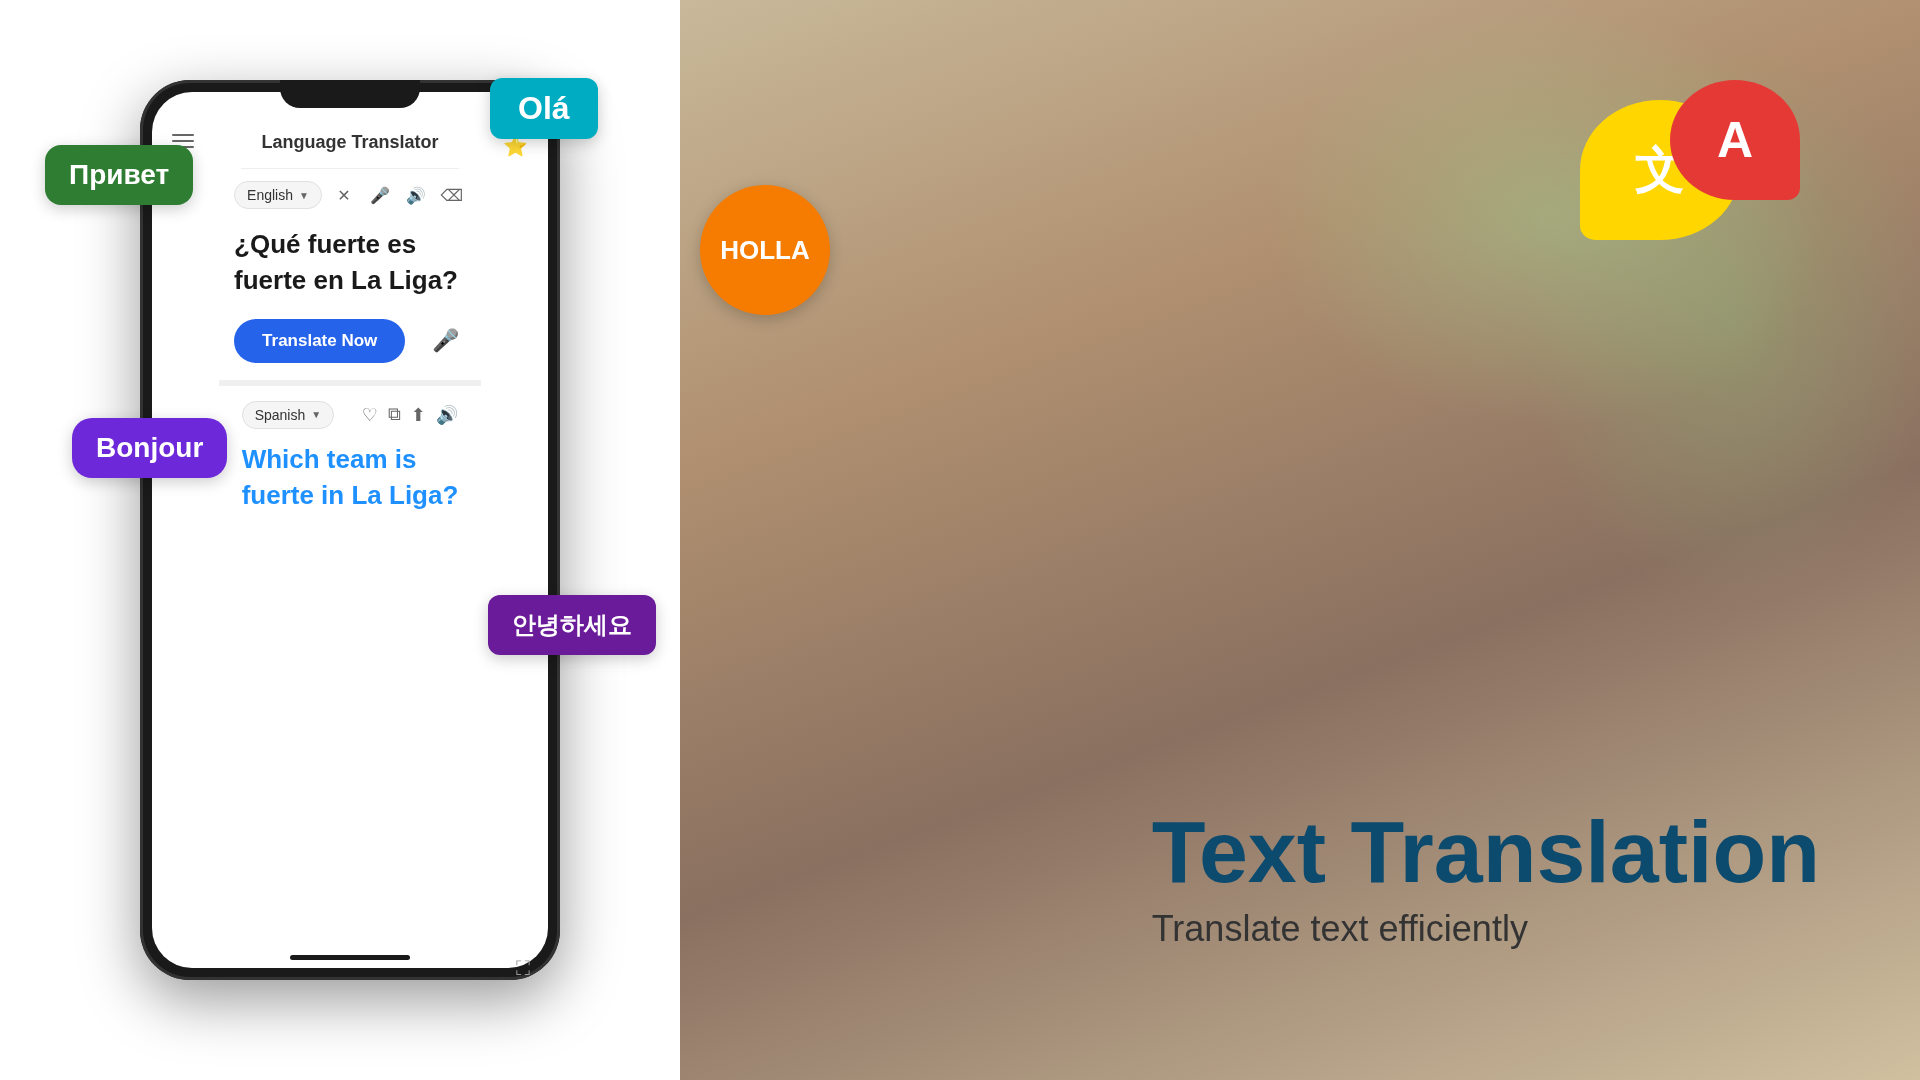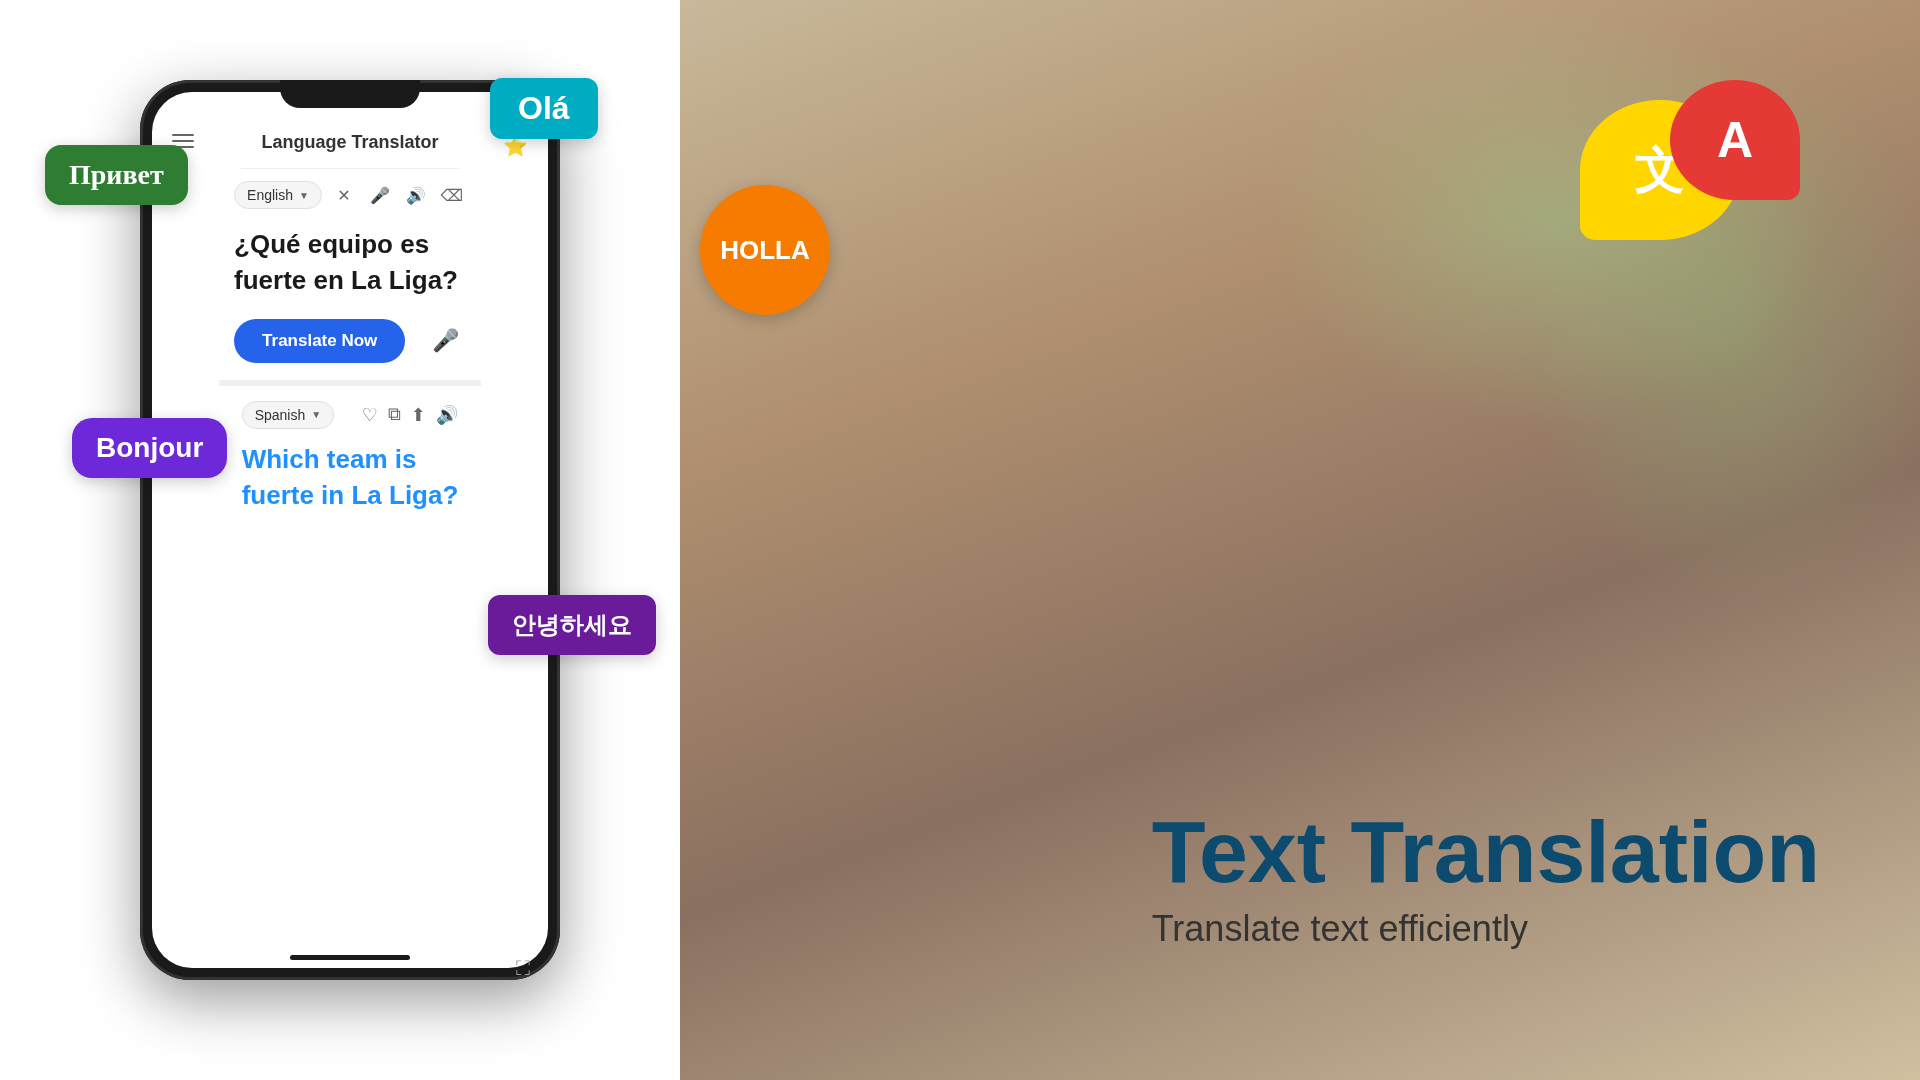--- a/index.html
+++ b/index.html
@@ -230,21 +230,21 @@
       font-weight: 800;
       color: #fff;
       z-index: 20;
       box-shadow: 0 4px 15px rgba(0,0,0,0.2);
     }
 
     .label-privet {
       background: #2E7D32;
       top: 145px;
       left: 45px;
-      font-family: Liberation Serif, serif;
+      font-family: Liberation Sans, sans-serif;
     }
 
     .label-ola {
       background: #00ACC1;
       top: 78px;
       left: 490px;
       font-size: 32px;
       border-radius: 12px;
       padding: 12px 28px;
     }
@@ -440,21 +440,21 @@
             <div class="lang-select">
               <span>English</span>
               <span class="arrow">▼</span>
             </div>
             <div class="icon-btn">✕</div>
             <div class="icon-btn">🎤</div>
             <div class="icon-btn">🔊</div>
             <div class="icon-btn">⌫</div>
           </div>
           <div class="spanish-text">
-            <div>¿Qué equipo es</div>
+            <div>¿Qué fuerte es</div>
             <div>fuerte en La Liga?</div>
           </div>
           <div class="translate-btn-row">
             <button class="translate-btn">Translate Now</button>
             <div class="mic-btn">🎤</div>
           </div>
         </div>
 
         <div class="output-section">
           <div class="output-lang-bar">

